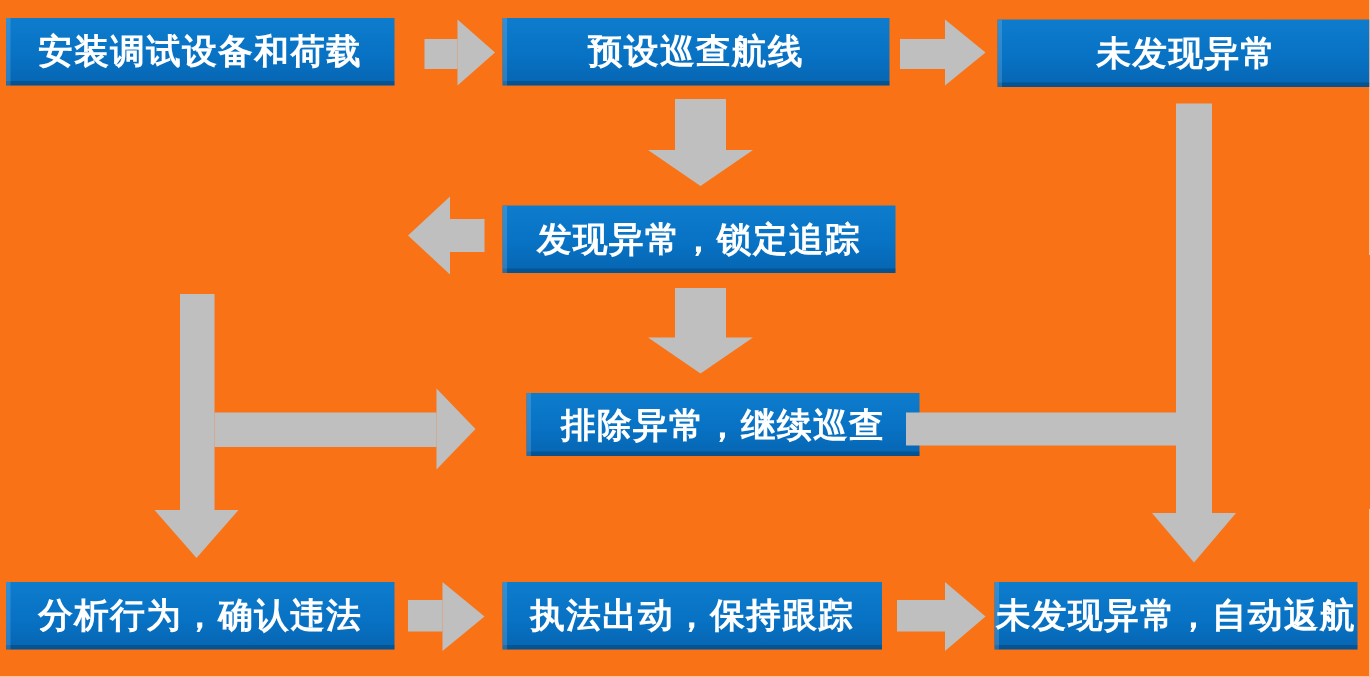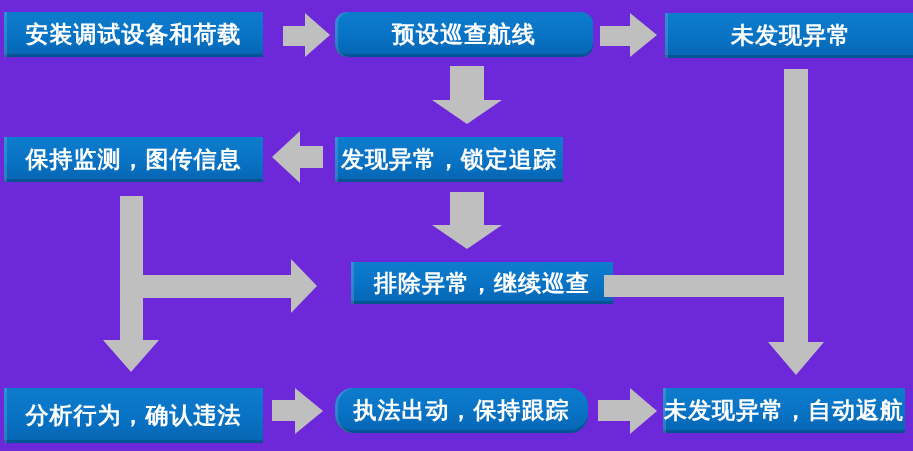--- a/index.html
+++ b/index.html
@@ -1,19 +1,19 @@
 <!DOCTYPE html>
 <html><head>
 <meta charset="utf-8">
 <style>
   html,body{margin:0;padding:0;background:#ffffff;}
   #stage{
     position:relative;
     width:913px;height:451px;
-    background:#6d28d9;
+    background:#f97316;
     overflow:hidden;
     font-family:"Liberation Sans","DejaVu Sans",sans-serif;
   }
   .node{
     position:absolute;
     background:linear-gradient(180deg,#0e7ccd 0%,#0872c4 55%,#0665b2 100%);
     color:#ffffff;
     font-weight:bold;
     font-size:23px;
     letter-spacing:1px;
@@ -32,30 +32,29 @@
              border-top-color:transparent;border-bottom-color:transparent;border-right-color:#bfbfbf;}
   .head-down{border-left-style:solid;border-right-style:solid;border-top-style:solid;
              border-left-color:transparent;border-right-color:transparent;border-top-color:#bfbfbf;}
 </style>
 </head>
 <body>
 
 <div id="stage">
 
   <div class="node" style="left:4px;top:12px;width:259px;height:45px;">安装调试设备和荷载</div>
-  <div class="node" style="left:335px;top:12px;width:258px;height:45px;border-radius:12px;">预设巡查航线</div>
+  <div class="node" style="left:335px;top:12px;width:258px;height:45px;">预设巡查航线</div>
   <div class="node" style="left:665px;top:13px;width:252px;height:45px;">未发现异常</div>
 
-  <div class="node" style="left:4px;top:137px;width:259px;height:45px;">保持监测，图传信息</div>
-  <div class="node" style="left:335px;top:137px;width:228px;height:45px;">发现异常，锁定追踪</div>
+  <div class="node" style="left:335px;top:137px;width:262px;height:45px;">发现异常，锁定追踪</div>
 
   <div class="node" style="left:351px;top:262px;width:262px;height:42px;">排除异常，继续巡查</div>
 
-  <div class="node" style="left:4px;top:388px;width:259px;height:55px;">分析行为，确认违法</div>
-  <div class="node" style="left:335px;top:388px;width:253px;height:45px;border-radius:18px;">执法出动，保持跟踪</div>
+  <div class="node" style="left:4px;top:388px;width:259px;height:45px;">分析行为，确认违法</div>
+  <div class="node" style="left:335px;top:388px;width:253px;height:45px;">执法出动，保持跟踪</div>
   <div class="node" style="left:663px;top:388px;width:242px;height:45px;">未发现异常，自动返航</div>
 
   <div class="shaft" style="left:283px;top:26px;width:22px;height:20px;"></div>
   <div class="head head-right" style="left:305px;top:13px;border-left-width:25px;border-top-width:22px;border-bottom-width:22px;"></div>
 
   <div class="shaft" style="left:600px;top:26px;width:30px;height:20px;"></div>
   <div class="head head-right" style="left:630px;top:13px;border-left-width:27px;border-top-width:22px;border-bottom-width:22px;"></div>
 
   <div class="shaft" style="left:450px;top:66px;width:34px;height:36px;"></div>
   <div class="head head-down" style="left:432px;top:100px;border-top-width:24px;border-left-width:35px;border-right-width:35px;"></div>

